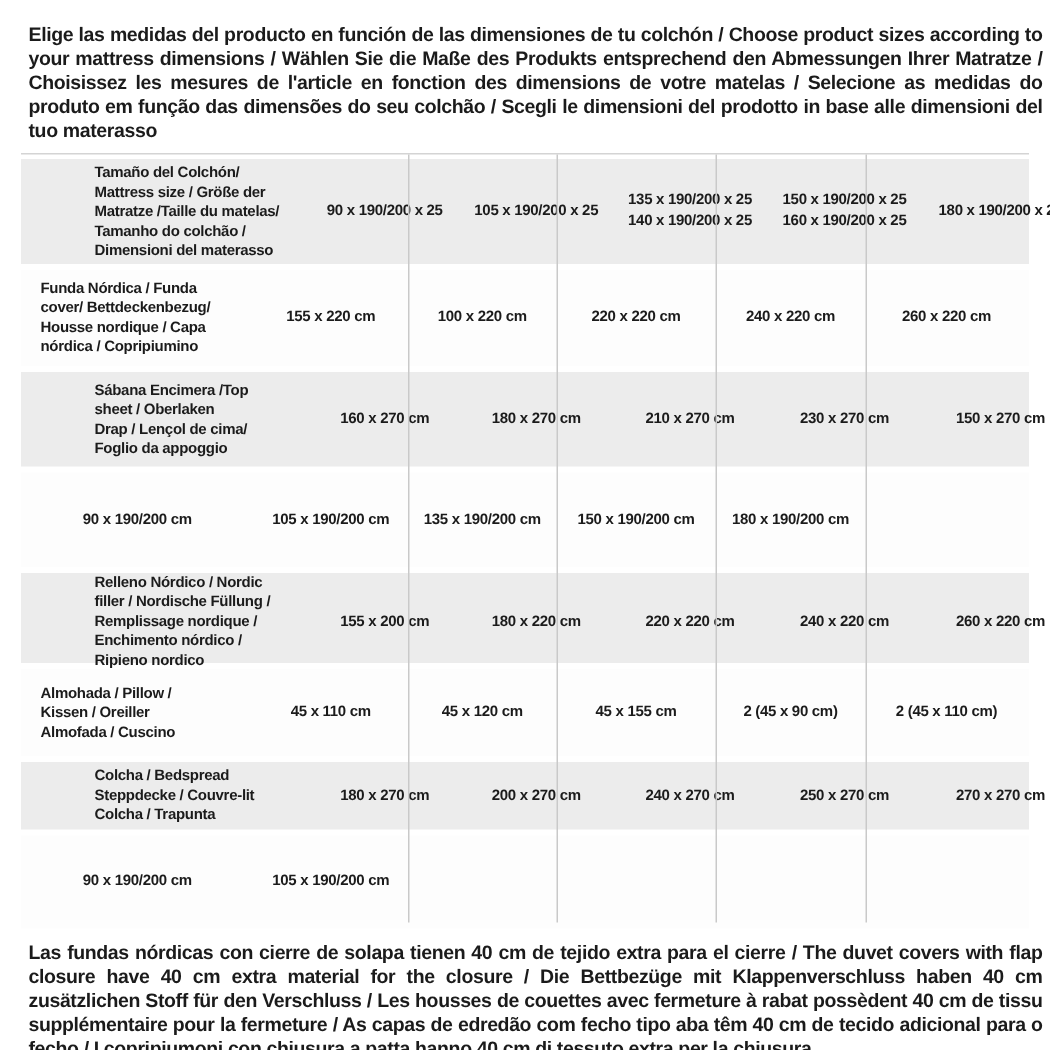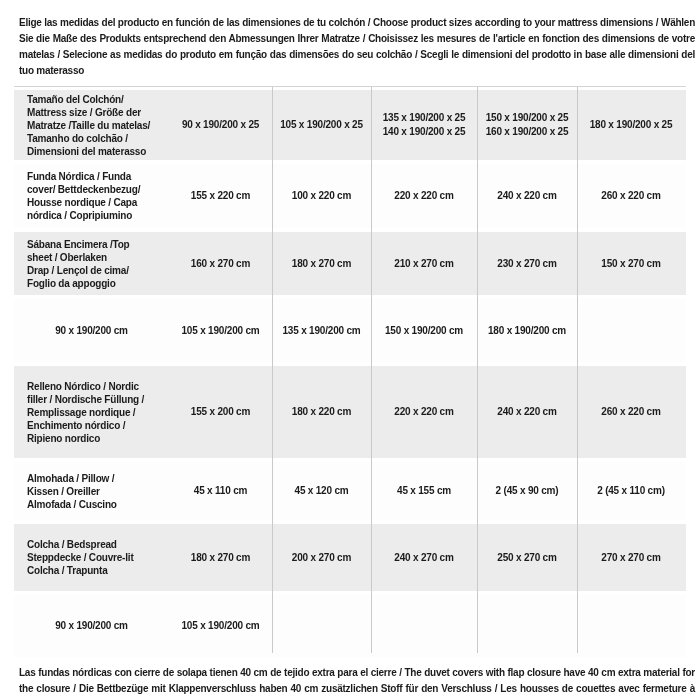--- a/index.html
+++ b/index.html
@@ -1,33 +1,33 @@
 <!DOCTYPE html>
 <html style="--row-odd: #ececec; --row-even: #fdfdfd; --divider: #c9c9c9; --text: #1b1b1b;"><head>
 <meta charset="utf-8">
 <style>
   * { margin:0; padding:0; box-sizing:border-box; }
   html,body { width:700px; height:700px; background:#ffffff; overflow:hidden; }
   body { font-family:"Liberation Sans","DejaVu Sans",sans-serif; font-weight:700; color:#1b1b1b; }
 
-  .para { text-align:justify; font-size:10px; line-height:16px; letter-spacing:-0.25px; }
+  .para { text-align:justify; font-size:13px; line-height:16px; letter-spacing:-0.25px; }
   .intro    { margin:15px 5px 7px 19px; }
   .footnote { margin:8px 5px 0 19px; }
 
   .size-table { position:relative; margin:0 14px; border-top:1px solid #d4d4d4; padding-top:3px; }
   .vline { position:absolute; top:0; bottom:4px; width:1px; background:var(--divider,#c9c9c9); }
   .vl1 { left:258px; } .vl2 { left:357px; } .vl3 { left:463px; } .vl4 { left:563px; }
 
   .trow { display:grid; grid-template-columns:155px 103px 99px 106px 100px 108px; align-items:center; margin-bottom:4px; }
   .trow:last-child { margin-bottom:0; }
-  .odd  { background:var(--row-odd,#ececec); }
+  .odd  { background:var(--row-odd,#ececec);padding-left:36px; }
   .even { background:var(--row-even,#fdfdfd); }
 
   .r1{height:70px} .r2{height:64px} .r3{height:63px} .r4{height:63px}
-  .r5{height:92px} .r6{height:58px} .r7{height:67px} .r8{height:62px}
+  .r5{height:60px} .r6{height:58px} .r7{height:45px} .r8{height:62px}
 
   .tlabel { padding-left:13px; font-size:10px; line-height:13px; white-space:pre-line; letter-spacing:-0.2px; }
   .tcell  { font-size:10px; line-height:14px; text-align:center; white-space:pre-line; letter-spacing:-0.2px; }
 </style>
 </head>
 <body>
 
 <div>
 
   <p class="para intro">Elige las medidas del producto en función de las dimensiones de tu colchón / Choose product sizes according to your mattress dimensions / Wählen Sie die Maße des Produkts entsprechend den Abmessungen Ihrer Matratze / Choisissez les mesures de l'article en fonction des dimensions de votre matelas / Selecione as medidas do produto em função das dimensões do seu colchão / Scegli le dimensioni del prodotto in base alle dimensioni del tuo materasso</p>

